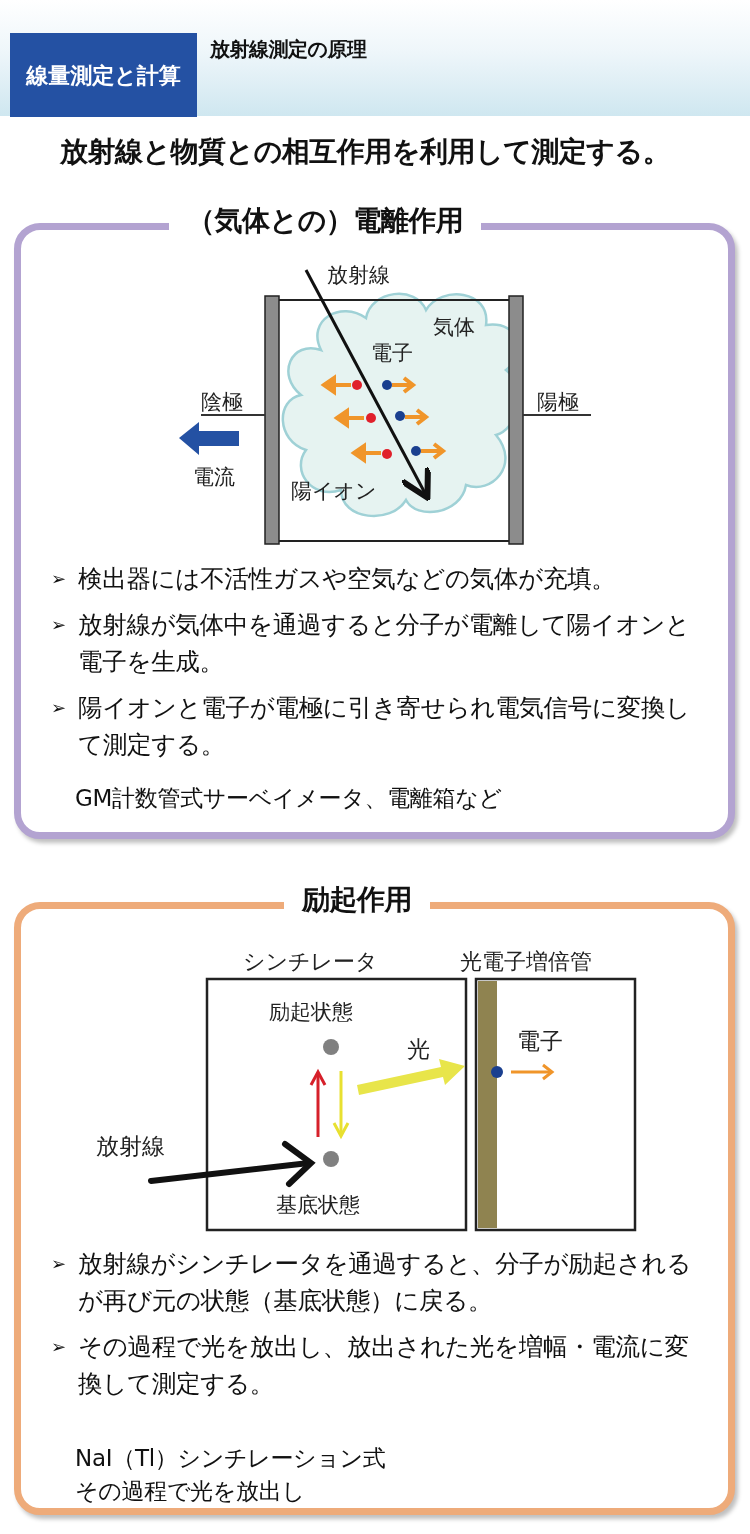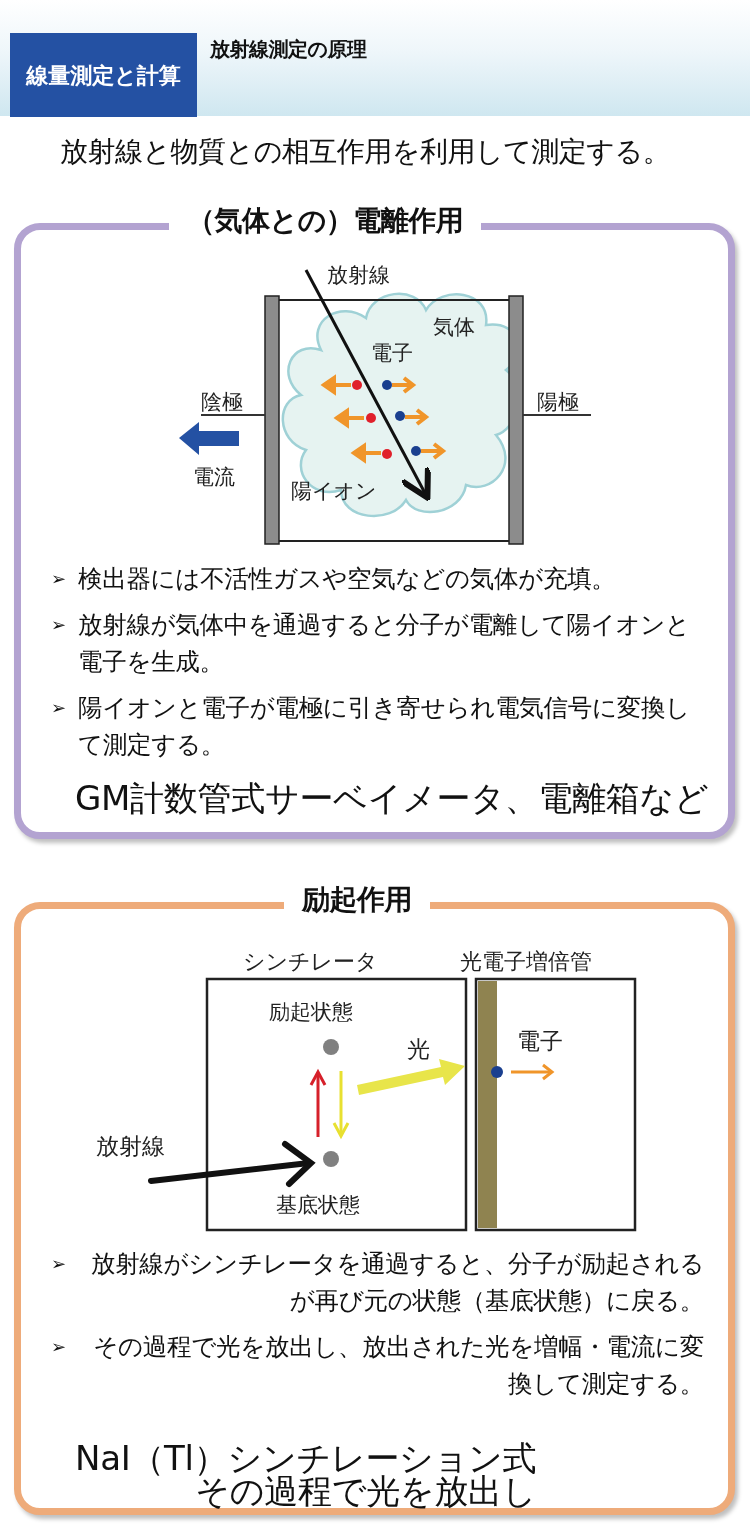--- a/index.html
+++ b/index.html
@@ -14,44 +14,44 @@
   .badge {
     position: absolute; left: 10px; top: 17px; width: 187px; height: 84px;
     background: #2451a3; color: #fff; display: flex; flex-direction: row;
     align-items: center; justify-content: center; font-weight: bold; font-size: 22px; line-height: 27px; margin-top: 16px;
   }
   .page-title {
     position: absolute; left: 210px; top: 36px; font-size: 20px; font-weight: bold; color: #111; letter-spacing: -0.5px;
   }
   .subtitle {
     position: absolute; left: 0; top: 133px; width: 730px; text-align: center;
-    font-size: 28px; font-weight: normal; color: #111; letter-spacing: -0.5px;
+    font-size: 28px; font-weight: bold; color: #111; letter-spacing: -0.5px;
   }
   .panel {
     position: absolute; left: 14px; width: 721px; border-radius: 26px; background: #fff;
     box-shadow: 3px 4px 4px rgba(0,0,0,0.25);
   }
   .panel.purple { top: 223px; height: 616px; border: 7px solid #b3a3d1; }
-  .panel.orange { top: 902px; height: 613px; border: 7px solid #eeab7a; text-align: right; }
+  .panel.orange { top: 902px; height: 613px; border: 7px solid #eeab7a; }
   .panel-title {
     position: absolute; background: #fff; font-weight: bold; font-size: 28px; color: #111;
     padding: 0 18px; letter-spacing: -0.5px;
   }
   .purple .panel-title { left: 148px; top: -28px; }
   .orange .panel-title { left: 263px; top: -28px; }
   .bullets { position: absolute; left: 30px; right: 24px; list-style: none; }
   .bullets li {
     position: relative; padding-left: 27px; font-size: 24.5px; line-height: 37px; margin-bottom: 9px; color: #111;
     letter-spacing: -0.3px;
   }
   .bullets .bullet-icon {
     position: absolute; left: 0; top: 0; font-size: 18px; color: #111;
   }
   .examples {
-    position: absolute; left: 54px; font-size: 34px; line-height: 33px; color: #111; letter-spacing: -0.3px;
+    position: absolute; left: 54px; font-size: 23px; line-height: 33px; color: #111; letter-spacing: -0.3px;
   }
   svg text { font-family: "DejaVu Sans", "Liberation Sans", sans-serif; }
 </style>
 </head>
 <body>
 
 <div class="header">
   <div class="badge">
     <span>線量測定と</span>
     <span>計算</span>

